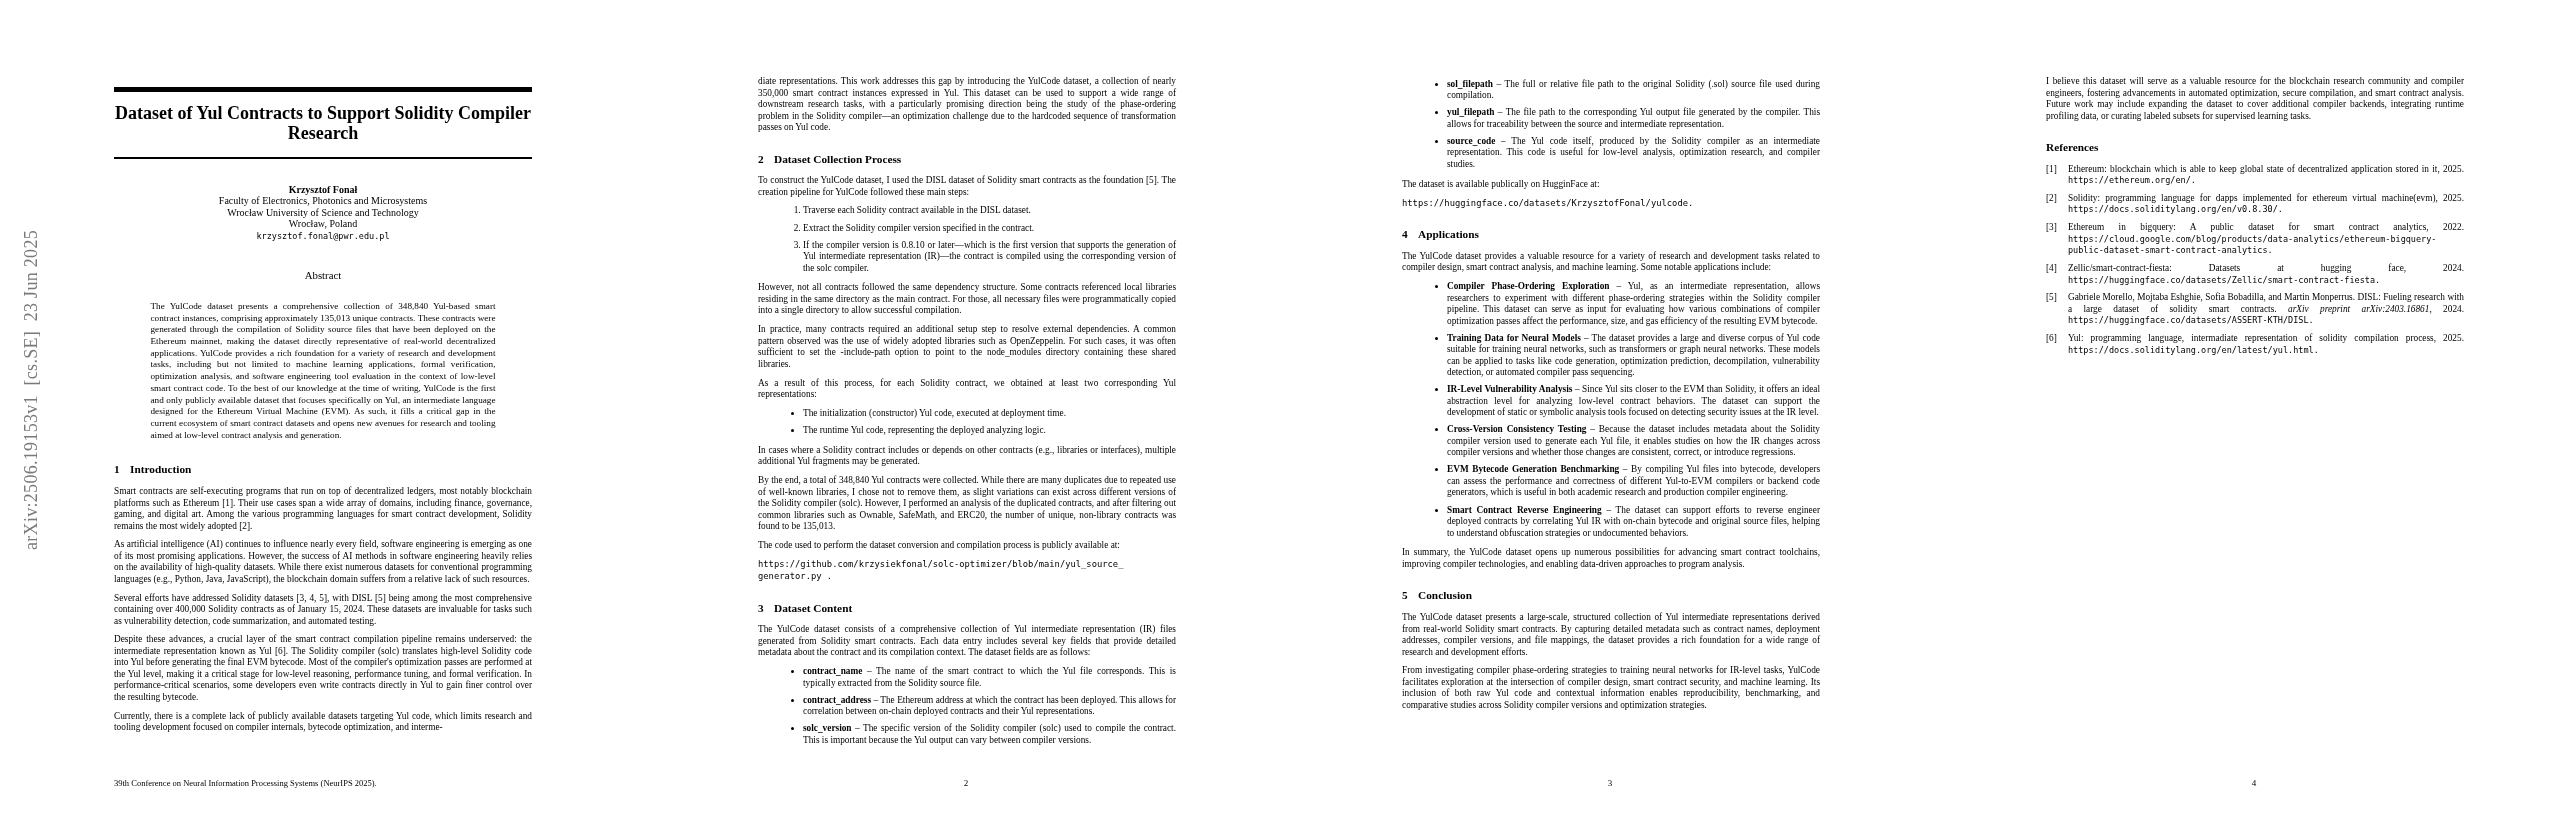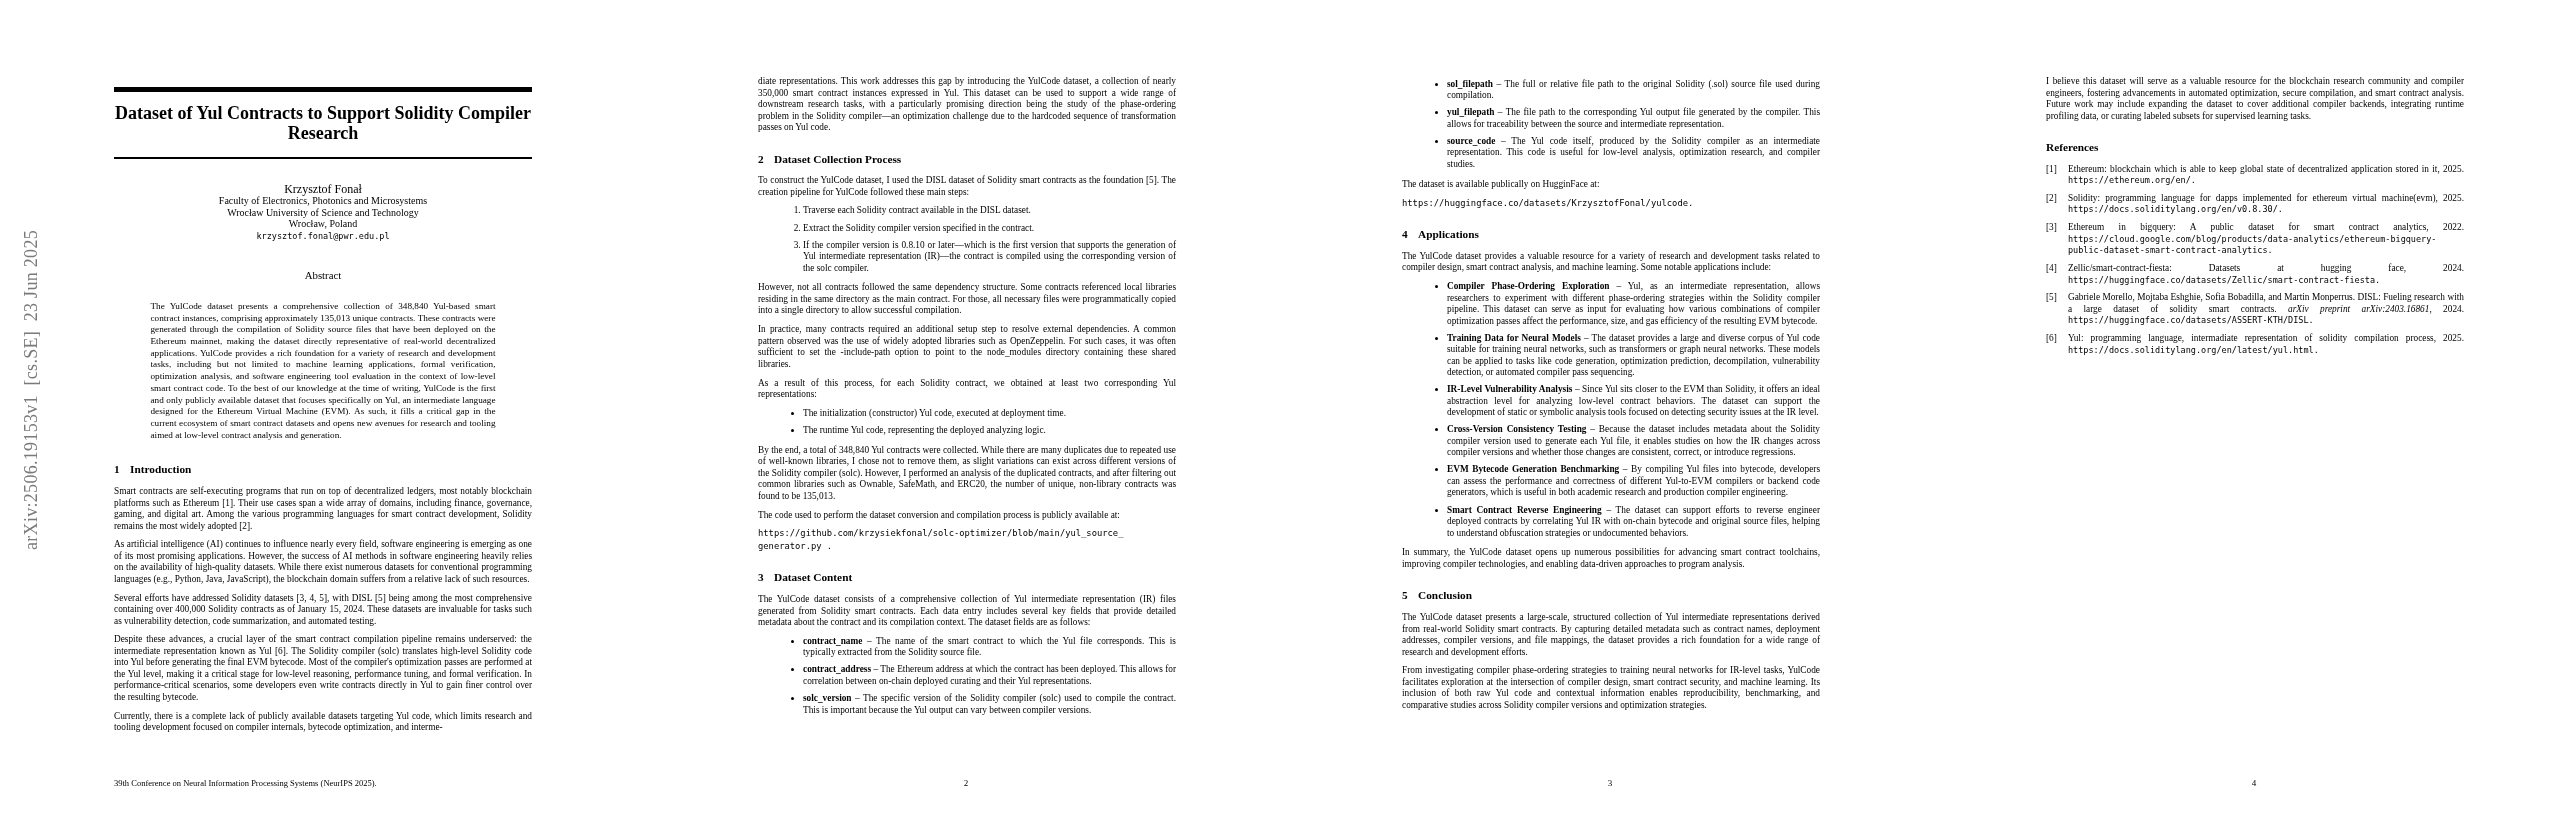--- a/index.html
+++ b/index.html
@@ -9,21 +9,21 @@
   }
   .page { position:absolute; top:0; width:644px; height:834px; background:#fff; overflow:hidden; }
   #page-1{left:0;} #page-2{left:644px;} #page-3{left:1288px;} #page-4{left:1932px;}
   .content { position:absolute; left:114px; width:418px; top:4px; font-size:9.3px; line-height:11.5px; }
   .flow { padding-top:72px; }
   p { margin:0 0 7.3px; text-align:justify; }
   .rule-thick { margin-top:83px; height:4.9px; background:#000; }
   .rule-thin { margin-top:14px; height:1.4px; background:#000; }
   .paper-title { margin-top:12.5px; font-size:18px; line-height:19.5px; font-weight:bold; text-align:center; }
   .author-block { margin-top:25px; text-align:center; }
-  .author-name { font-weight:normal; font-size:12px; }
+  .author-name { font-weight:bold; font-size:10px; }
   .affil { font-size:10px; line-height:11.4px; }
   .email { font-family:"DejaVu Sans Mono","Liberation Mono",monospace; font-size:8.5px; margin-top:1.4px; }
   .abstract-heading { margin-top:28px; text-align:center; font-weight:normal; font-size:10.8px; }
   .abstract-text { width:345px; margin:19px auto 0; font-size:9.2px; line-height:11.7px; text-align:justify; }
   .sec-heading { margin:18px 0 9.7px; font-size:11.3px; font-weight:bold; line-height:14px; }
   .sec-heading .sec-num { display:inline-block; margin-right:10.4px; }
   .sec-heading.first { margin-top:21px; }
   ol.steps { margin:2.8px 0 8.3px; padding-left:45px; }
   ol.steps li { margin-bottom:5.6px; text-align:justify; }
   ul.bullets { margin:2.8px 0 8.3px; padding-left:45px; list-style-type:disc; }
@@ -88,31 +88,32 @@
       <li>Extract the Solidity compiler version specified in the contract.</li>
       <li>If the compiler version is 0.8.10 or later—which is the first version that supports the generation of Yul intermediate representation (IR)—the contract is compiled using the corresponding version of the solc compiler.</li>
     </ol>
     <p>However, not all contracts followed the same dependency structure. Some contracts referenced local libraries residing in the same directory as the main contract. For those, all necessary files were programmatically copied into a single directory to allow successful compilation.</p>
     <p>In practice, many contracts required an additional setup step to resolve external dependencies. A common pattern observed was the use of widely adopted libraries such as OpenZeppelin. For such cases, it was often sufficient to set the -include-path option to point to the node_modules directory containing these shared libraries.</p>
     <p>As a result of this process, for each Solidity contract, we obtained at least two corresponding Yul representations:</p>
     <ul class="bullets">
       <li>The initialization (constructor) Yul code, executed at deployment time.</li>
       <li>The runtime Yul code, representing the deployed analyzing logic.</li>
     </ul>
+    <p>In cases where a Solidity contract includes or depends on other contracts (e.g., libraries or interfaces), multiple additional Yul fragments may be generated.</p>
     <p>By the end, a total of 348,840 Yul contracts were collected. While there are many duplicates due to repeated use of well-known libraries, I chose not to remove them, as slight variations can exist across different versions of the Solidity compiler (solc). However, I performed an analysis of the duplicated contracts, and after filtering out common libraries such as Ownable, SafeMath, and ERC20, the number of unique, non-library contracts was found to be 135,013.</p>
     <p>The code used to perform the dataset conversion and compilation process is publicly available at:</p>
     <div class="code-line tight">https://github.com/krzysiekfonal/solc-optimizer/blob/main/yul_source_</div>
     <div class="code-line">generator.py .</div>
     <div class="sec-heading">
       <span class="sec-num">3</span><span>Dataset Content</span>
     </div>
     <p>The YulCode dataset consists of a comprehensive collection of Yul intermediate representation (IR) files generated from Solidity smart contracts. Each data entry includes several key fields that provide detailed metadata about the contract and its compilation context. The dataset fields are as follows:</p>
     <ul class="bullets">
       <li><span class="term">contract_name</span> <span>– The name of the smart contract to which the Yul file corresponds. This is typically extracted from the Solidity source file.</span></li>
-      <li><span class="term">contract_address</span> <span>– The Ethereum address at which the contract has been deployed. This allows for correlation between on-chain deployed curating and their Yul representations.</span></li>
+      <li><span class="term">contract_address</span> <span>– The Ethereum address at which the contract has been deployed. This allows for correlation between on-chain deployed contracts and their Yul representations.</span></li>
       <li><span class="term">solc_version</span> <span>– The specific version of the Solidity compiler (solc) used to compile the contract. This is important because the Yul output can vary between compiler versions.</span></li>
     </ul>
   </div>
   <div class="page-number">2</div>
 </div>
 
 <div class="page" id="page-3">
   <div class="content flow">
     <ul class="bullets">
       <li><span class="term">sol_filepath</span> <span>– The full or relative file path to the original Solidity (.sol) source file used during compilation.</span></li>

